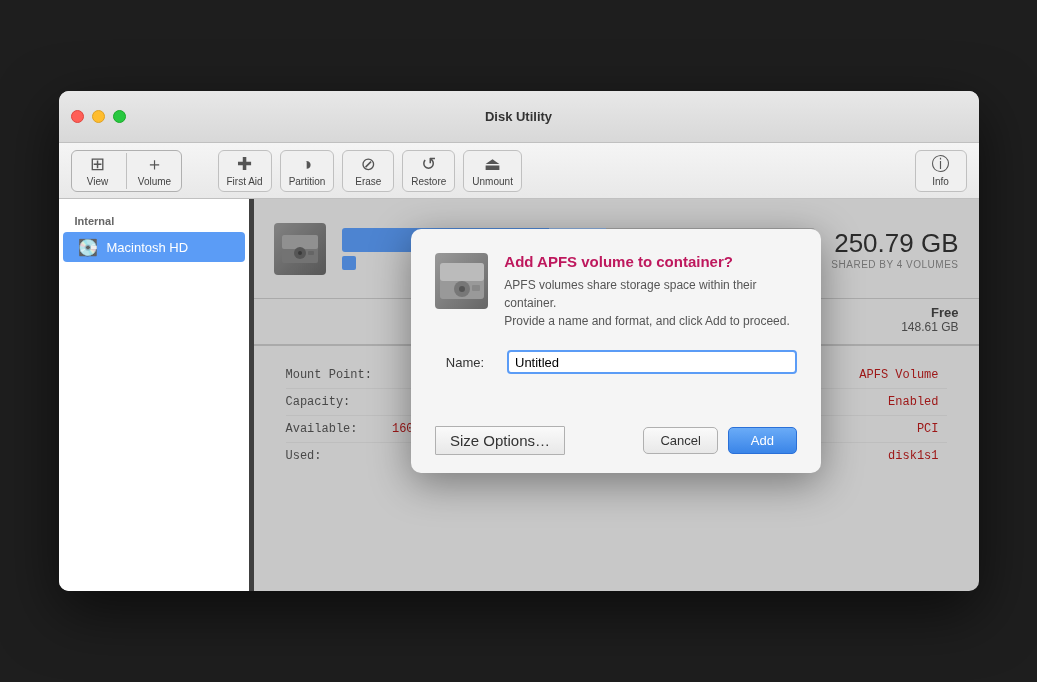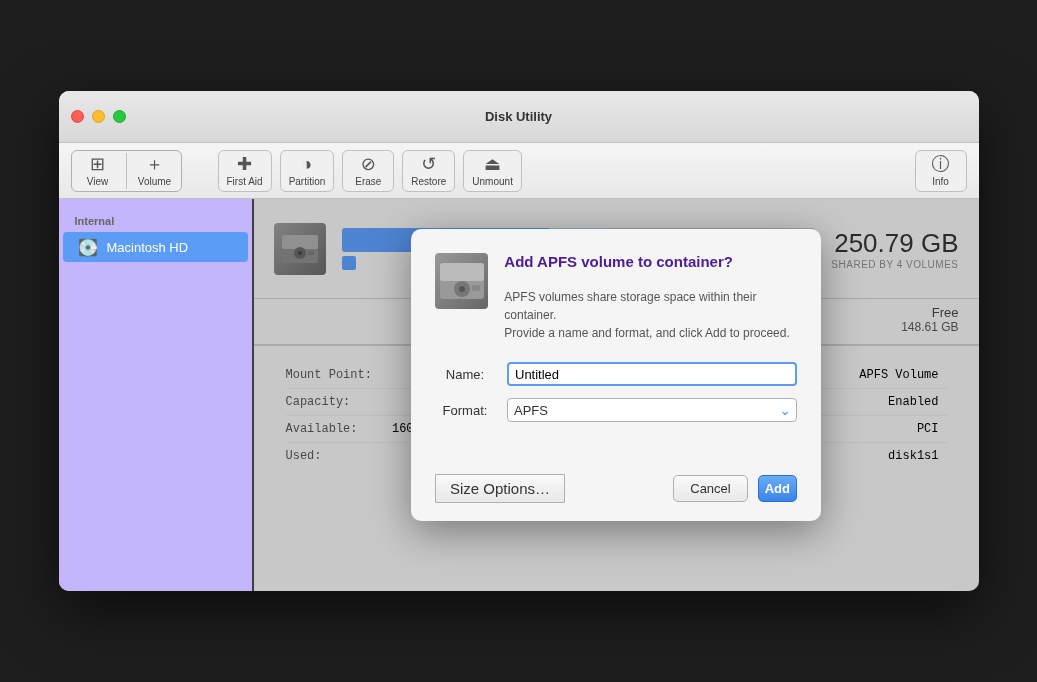--- a/index.html
+++ b/index.html
@@ -116,22 +116,22 @@
     
     .content {
       display: flex;
       flex: 1;
       overflow: hidden;
     }
 
     
     .sidebar {
       width: 195px;
-      background: #c4b5fd;
-      border-right: 2px solid #404040;
+      background: #ffffff;
+      border-right: 5px solid #404040;
       padding: 12px 0;
       flex-shrink: 0;
     }
 
     .sidebar-section-label {
       font-size: 11px;
       font-weight: 700;
       color: #666;
       padding: 4px 16px;
       text-transform: none;
@@ -216,21 +216,21 @@
       display: flex;
       justify-content: space-between;
       padding: 6px 8px 6px 0;
       border-bottom: 1px solid #e0e0e0;
       font-size: 12px;
     }
 
     .info-row:last-child { border-bottom: none; }
 
     .info-label { color: #555; }
-    .info-value { color: #000000; text-align: center; }
+    .info-value { color: #b91c1c; text-align: center; }
 
     .info-right-col {
       padding-left: 16px;
       border-left: 1px solid #e0e0e0;
     }
 
     
     .dialog-overlay {
       position: absolute;
       top: 0;
@@ -261,22 +261,22 @@
       display: flex;
       gap: 16px;
       margin-bottom: 20px;
     }
 
     .dialog-title-area {}
 
     .dialog-title {
       font-size: 15px;
       font-weight: 700;
-      color: #4c1d95;
-      margin-bottom: 18px;
+      color: #be185d;
+      margin-bottom: 6px;
     }
 
     .dialog-desc {
       font-size: 12px;
       color: #555;
       line-height: 1.5;
     }
 
     .dialog-form {
       display: flex;
@@ -364,23 +364,23 @@
       padding: 5px 16px;
       font-size: 13px;
       color: #333;
       cursor: pointer;
     }
 
     .btn-add {
       background: linear-gradient(to bottom, #6aabf7, #3a85e8);
       border: 1px solid #2a70d8;
       border-radius: 5px;
-      padding: 5px 6px;
-      font-size: 13px;
-      font-weight: 700;
+      padding: 5px 22px;
+      font-size: 13px;
+      font-weight: 400;
       color: white;
       cursor: pointer;
       text-align: right;
     }
 
     
     .hdd-icon {
       width: 52px;
       height: 52px;
       background: linear-gradient(135deg, #999, #666);
@@ -501,21 +501,21 @@
         </div>
 
         <div class="disk-info-right">
           <div class="disk-size-big">250.79 GB</div>
           <div class="disk-shared-label">SHARED BY 4 VOLUMES</div>
         </div>
       </div>
 
       <div style="display:flex;justify-content:flex-end;padding:6px 20px 0;background:#ececec;">
         <div style="text-align:right;">
-          <div style="font-size:13px;font-weight:400;color:#444;">Free</div>
+          <div style="font-size:13px;font-weight:700;color:#444;">Free</div>
           <div style="font-size:12px;color:#555;">148.61 GB</div>
         </div>
       </div>
 
       <div style="height:1px;background:#c8c8c8;margin:10px 0 0;"></div>
 
       <div class="info-grid">
         <div>
           <div class="info-row">
             <span class="info-label">Mount Point:</span>
@@ -571,32 +571,20 @@
                 <div class="dialog-title">Add APFS volume to container?</div>
                 <div class="dialog-desc">APFS volumes share storage space within their container.<br>Provide a name and format, and click Add to proceed.</div>
               </div>
             </div>
 
             <div class="dialog-form">
               <div class="form-row">
                 <label class="form-label">Name:</label>
                 <input class="form-input" type="text" value="Untitled" style="">
               </div>
-              <div class="form-row">
-                <label class="form-label">Format:</label>
-                <div class="form-select-wrapper">
-                  <select class="form-select">
-                    <option>APFS</option>
-                    <option>APFS (Encrypted)</option>
-                    <option>APFS (Case-sensitive)</option>
-                    <option>Mac OS Extended (Journaled)</option>
-                  </select>
-                  <span class="select-arrow">⌄</span>
-                </div>
-              </div>
             </div>
           </div>
 
           <div class="dialog-buttons">
             <button class="btn-size-options">Size Options…</button>
             <button class="btn-cancel">Cancel</button>
             <button class="btn-add">Add</button>
           </div>
         </div>
       </div>

